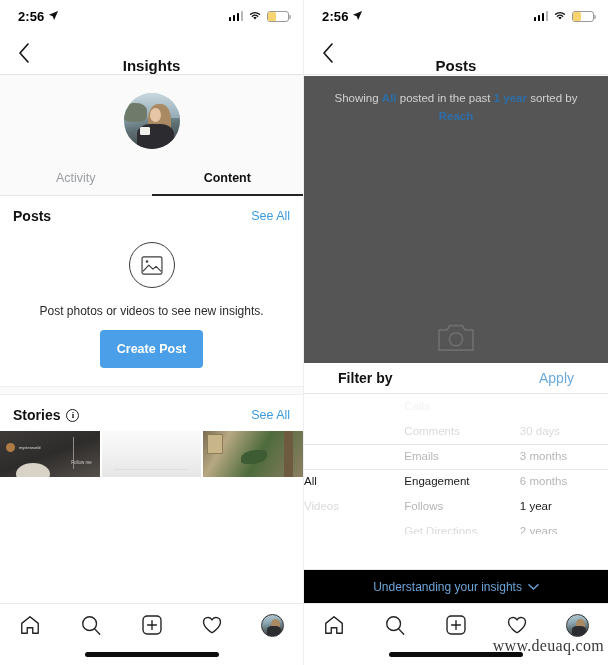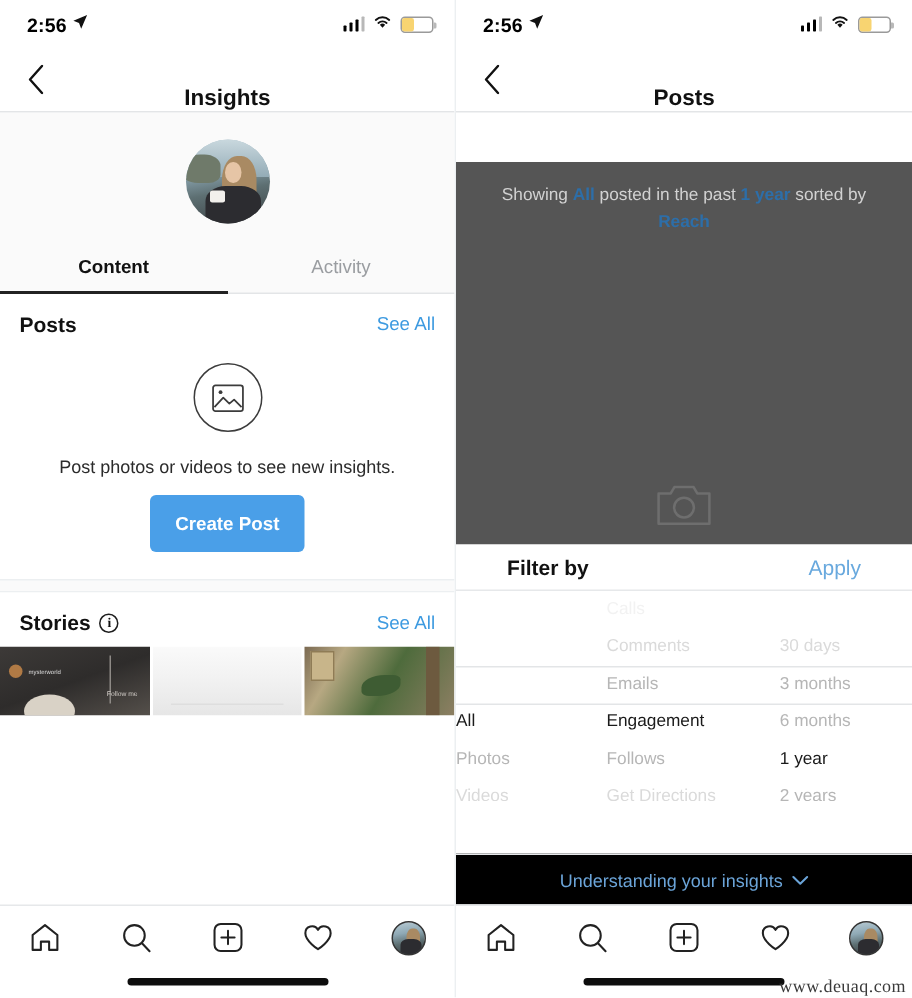--- a/index.html
+++ b/index.html
@@ -109,21 +109,21 @@
             border-top:1px solid #e6e8ea; }
   .tabbar-icons { display:flex; align-items:center; justify-content:space-around; height: 42px; }
   .tb-icon { width:26px; height:26px; display:flex; align-items:center; justify-content:center; cursor:pointer;}
   .tb-avatar { width:23px; height:23px; border-radius:50%; border:1.4px solid #343434; overflow:hidden; position:relative;
                background: linear-gradient(170deg,#b8cbd4 0%,#8fa9b5 34%,#5d6f72 62%,#35393c 100%); }
   .tb-avatar .h { position:absolute; left:44%; top:22%; width:40%; height:60%; background:#a98a63; border-radius:45% 45% 30% 30%;}
   .tb-avatar .b { position:absolute; left:22%; top:56%; width:68%; height:50%; background:#2c2c30; border-radius:36% 36% 0 0;}
   .home-indicator { width: 134px; height: 4.5px; background:#0d0d0d; border-radius:3px; margin: 6px auto 0; }
 
   
-  .dim-area { position:absolute; left:0; right:0; top:76px; bottom:302px; background:#555555;margin-top:32px; }
+  .dim-area { position:absolute; left:0; right:0; top:76px; bottom:302px; background:#555555; }
   .showing-line { padding: 14px 26px 0; text-align:center; font-size: 11.5px; color:#d2d2d2; line-height: 1.55; }
   .showing-line b { color:#2d6ea8; font-weight:700; }
   .showing-line .reach { color:#2d6ea8; font-weight:700; }
   .cam-icon { position:absolute; left:50%; transform:translateX(-50%); bottom:6px; }
 
   .sheet { position:absolute; left:0; right:0; bottom:62px; top:363px; background:#fff; }
   .sheet-head { height: 31px; display:flex; align-items:center; justify-content:space-between;
                 padding: 0 34px 0 34px; border-bottom:1px solid #e6e8ea; }
   .filter-by { font-size: 14px; font-weight:700; color:#111; }
   .apply { font-size: 14px; color:#69a9de; cursor:pointer; }
@@ -139,21 +139,21 @@
   .f3 { color:#b6b6b6; }
   .sel { color:#1a1a1a; }
   .pband { position:absolute; left:0; right:0; top:50px; height:26px;
            border-top:1px solid #e3e5e7; border-bottom:1px solid #e3e5e7; pointer-events:none; }
 
   .insights-row { position:absolute; left:0; right:0; bottom:0; height: 34px;
                   display:flex; align-items:center; justify-content:center; gap:6px;
                   border-top:1px solid #e6e8ea; background:#000000; cursor:pointer; }
   .insights-row span { font-size: 12px; color:#6ba4d8; }
 
-  .watermark { position:absolute; right:4px; bottom:0; font-size:12px; color:#3a3a3a;
+  .watermark { position:absolute; right:4px; bottom:10px; font-size:16px; color:#3a3a3a;
                font-family:"Liberation Serif", serif; letter-spacing:.3px; }
 </style>
 </head>
 <body>
 
 <div class="screens">
 
   <div class="screen left">
 
     <div class="status-bar">
@@ -198,22 +198,22 @@
       <div class="avatar-lg">
         <div class="sky"></div>
           <div class="rock"></div>
           <div class="hair"></div>
         <div class="body"></div>
           <div class="face"></div>
           <div class="cup"></div>
       </div>
 
       <div class="tabs">
+        <div class="tab">Activity</div>
         <div class="tab active">Content</div>
-        <div class="tab">Activity</div>
       </div>
     </div>
 
 
     <div class="section-head">
       <div class="section-title">Posts</div>
       <div class="see-all">See All</div>
     </div>
 
     <div class="empty-posts">
@@ -350,21 +350,20 @@
         <div class="filter-by">Filter by</div>
         <div class="apply">Apply</div>
       </div>
 
       <div class="picker">
         <div class="pcol c1">
           <div class="pitem f1"></div>
           <div class="pitem f2"></div>
           <div class="pitem f3"></div>
           <div class="pitem sel">All</div>
-          <div class="pitem f3">Photos</div>
           <div class="pitem f2">Videos</div>
 
         </div>
         <div class="pcol c2">
           <div class="pitem f1">Calls</div>
           <div class="pitem f2">Comments</div>
           <div class="pitem f3">Emails</div>
           <div class="pitem sel">Engagement</div>
           <div class="pitem f3">Follows</div>
           <div class="pitem f2">Get Directions</div>

